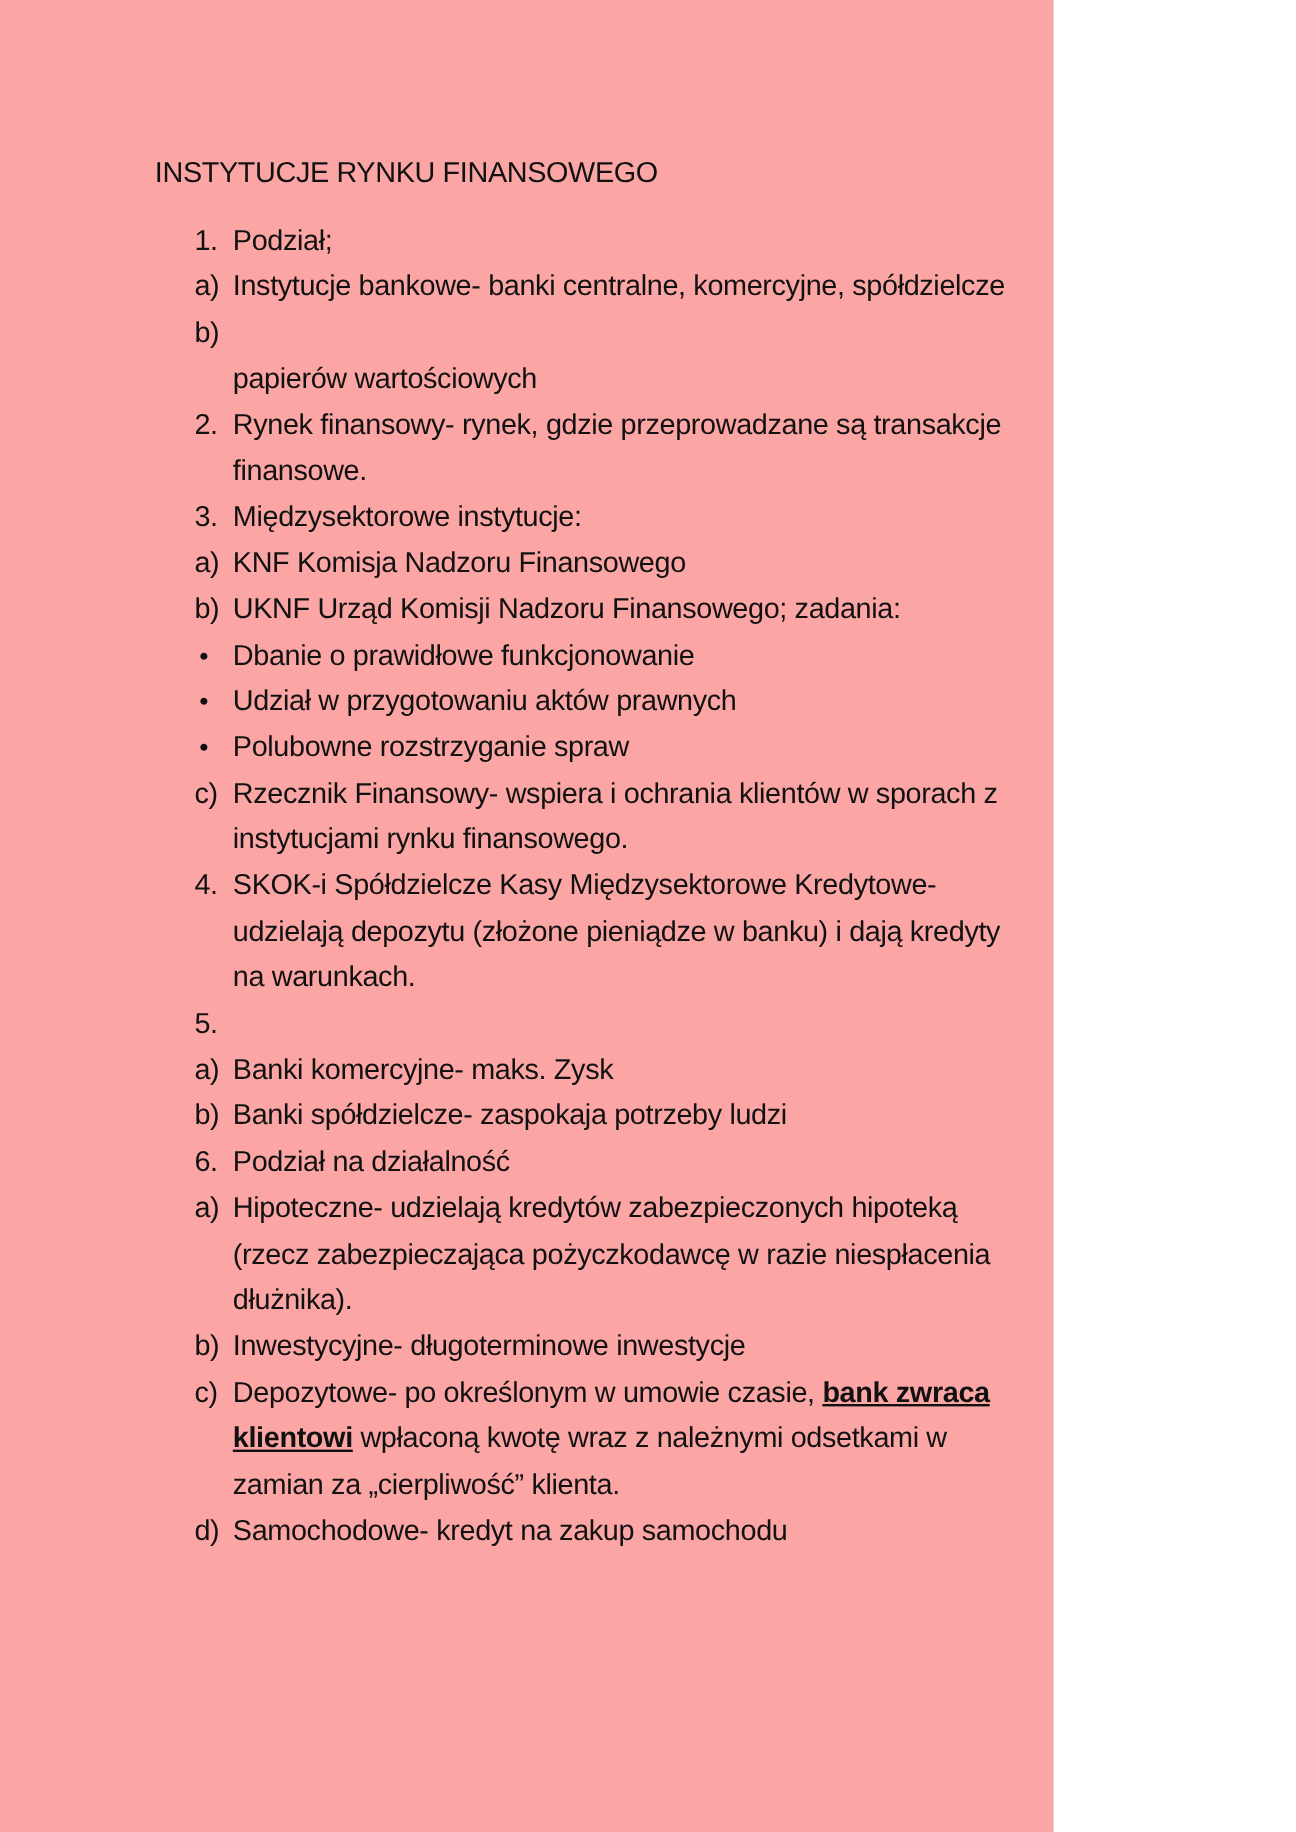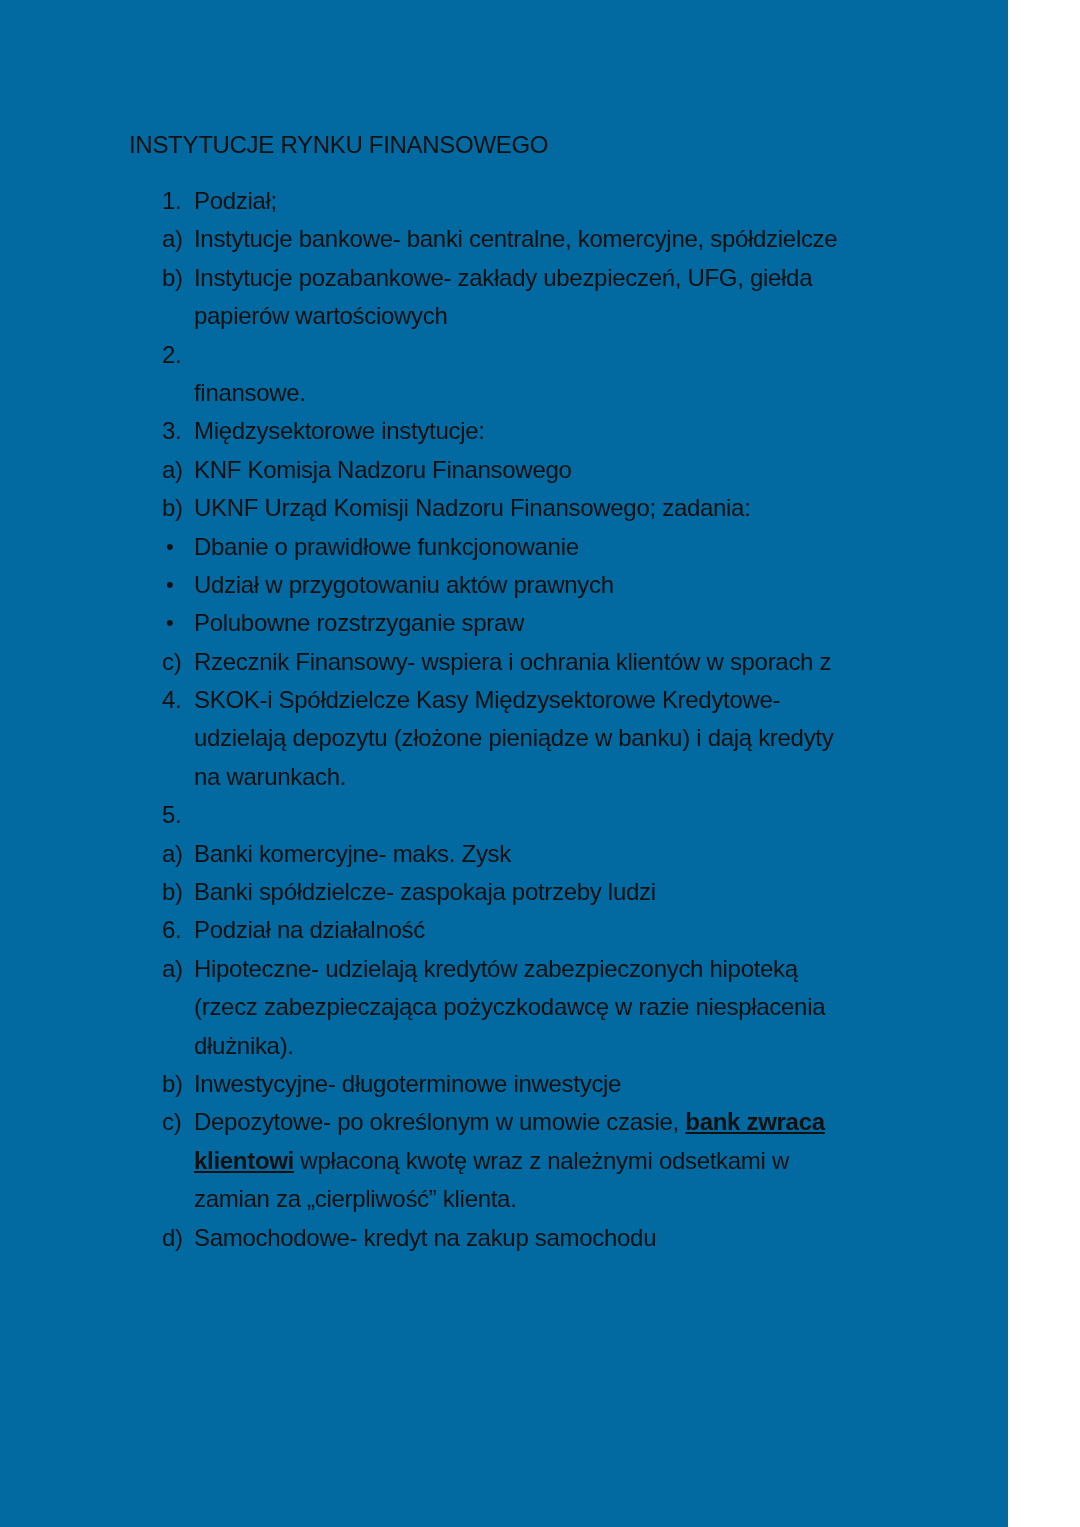--- a/index.html
+++ b/index.html
@@ -1,18 +1,18 @@
 <!DOCTYPE html>
 <html><head>
 <meta charset="utf-8">
 <style>
   html, body { margin: 0; padding: 0; background: #ffffff; }
   body { width: 1080px; height: 1527px; position: relative; overflow: hidden;
          font-family: "Liberation Sans", sans-serif; color: #111111; }
-  .page { position: absolute; left: 0; top: 0; width: 1008px; height: 1527px; background: #0369a1; }
+  .page { position: absolute; left: 0; top: 0; width: 860px; height: 1527px; background: #fca5a5; padding-left: 18px; }
   .title { position: absolute; left: 129px; top: 131px; font-size: 24px; letter-spacing: -0.3px; white-space: nowrap; }
   .list { position: absolute; left: 0; top: 184px; width: 1080px; }
   .line { position: relative; height: 38.4px; line-height: 34px; font-size: 24px; white-space: nowrap; letter-spacing: -0.3px; }
   .marker { position: absolute; left: 162px; top: 0; }
   .marker.bullet { left: 166px; font-size: 22px; }
   .text { position: absolute; left: 194px; top: 0; }
   b { font-weight: bold; text-decoration: underline; }
 </style>
 </head>
 <body>
@@ -24,27 +24,27 @@
     <div class="line">
         <span class="marker">1.</span>
         <span class="text">Podział;</span>
       </div>
     <div class="line">
         <span class="marker">a)</span>
         <span class="text">Instytucje bankowe- banki centralne, komercyjne, spółdzielcze</span>
       </div>
     <div class="line">
         <span class="marker">b)</span>
-        <span class="text">Instytucje pozabankowe- zakłady ubezpieczeń, UFG, giełda</span>
       </div>
     <div class="line">
         <span class="text">papierów wartościowych</span>
       </div>
     <div class="line">
         <span class="marker">2.</span>
+        <span class="text">Rynek finansowy- rynek, gdzie przeprowadzane są transakcje</span>
       </div>
     <div class="line">
         <span class="text">finansowe.</span>
       </div>
     <div class="line">
         <span class="marker">3.</span>
         <span class="text">Międzysektorowe instytucje:</span>
       </div>
     <div class="line">
         <span class="marker">a)</span>
@@ -62,20 +62,23 @@
         <span class="marker bullet">•</span>
         <span class="text">Udział w przygotowaniu aktów prawnych</span>
       </div>
     <div class="line">
         <span class="marker bullet">•</span>
         <span class="text">Polubowne rozstrzyganie spraw</span>
       </div>
     <div class="line">
         <span class="marker">c)</span>
         <span class="text">Rzecznik Finansowy- wspiera i ochrania klientów w sporach z</span>
+      </div>
+    <div class="line">
+        <span class="text">instytucjami rynku finansowego.</span>
       </div>
     <div class="line">
         <span class="marker">4.</span>
         <span class="text">SKOK-i Spółdzielcze Kasy Międzysektorowe Kredytowe-</span>
       </div>
     <div class="line">
         <span class="text">udzielają depozytu (złożone pieniądze w banku) i dają kredyty</span>
       </div>
     <div class="line">
         <span class="text">na warunkach.</span>

